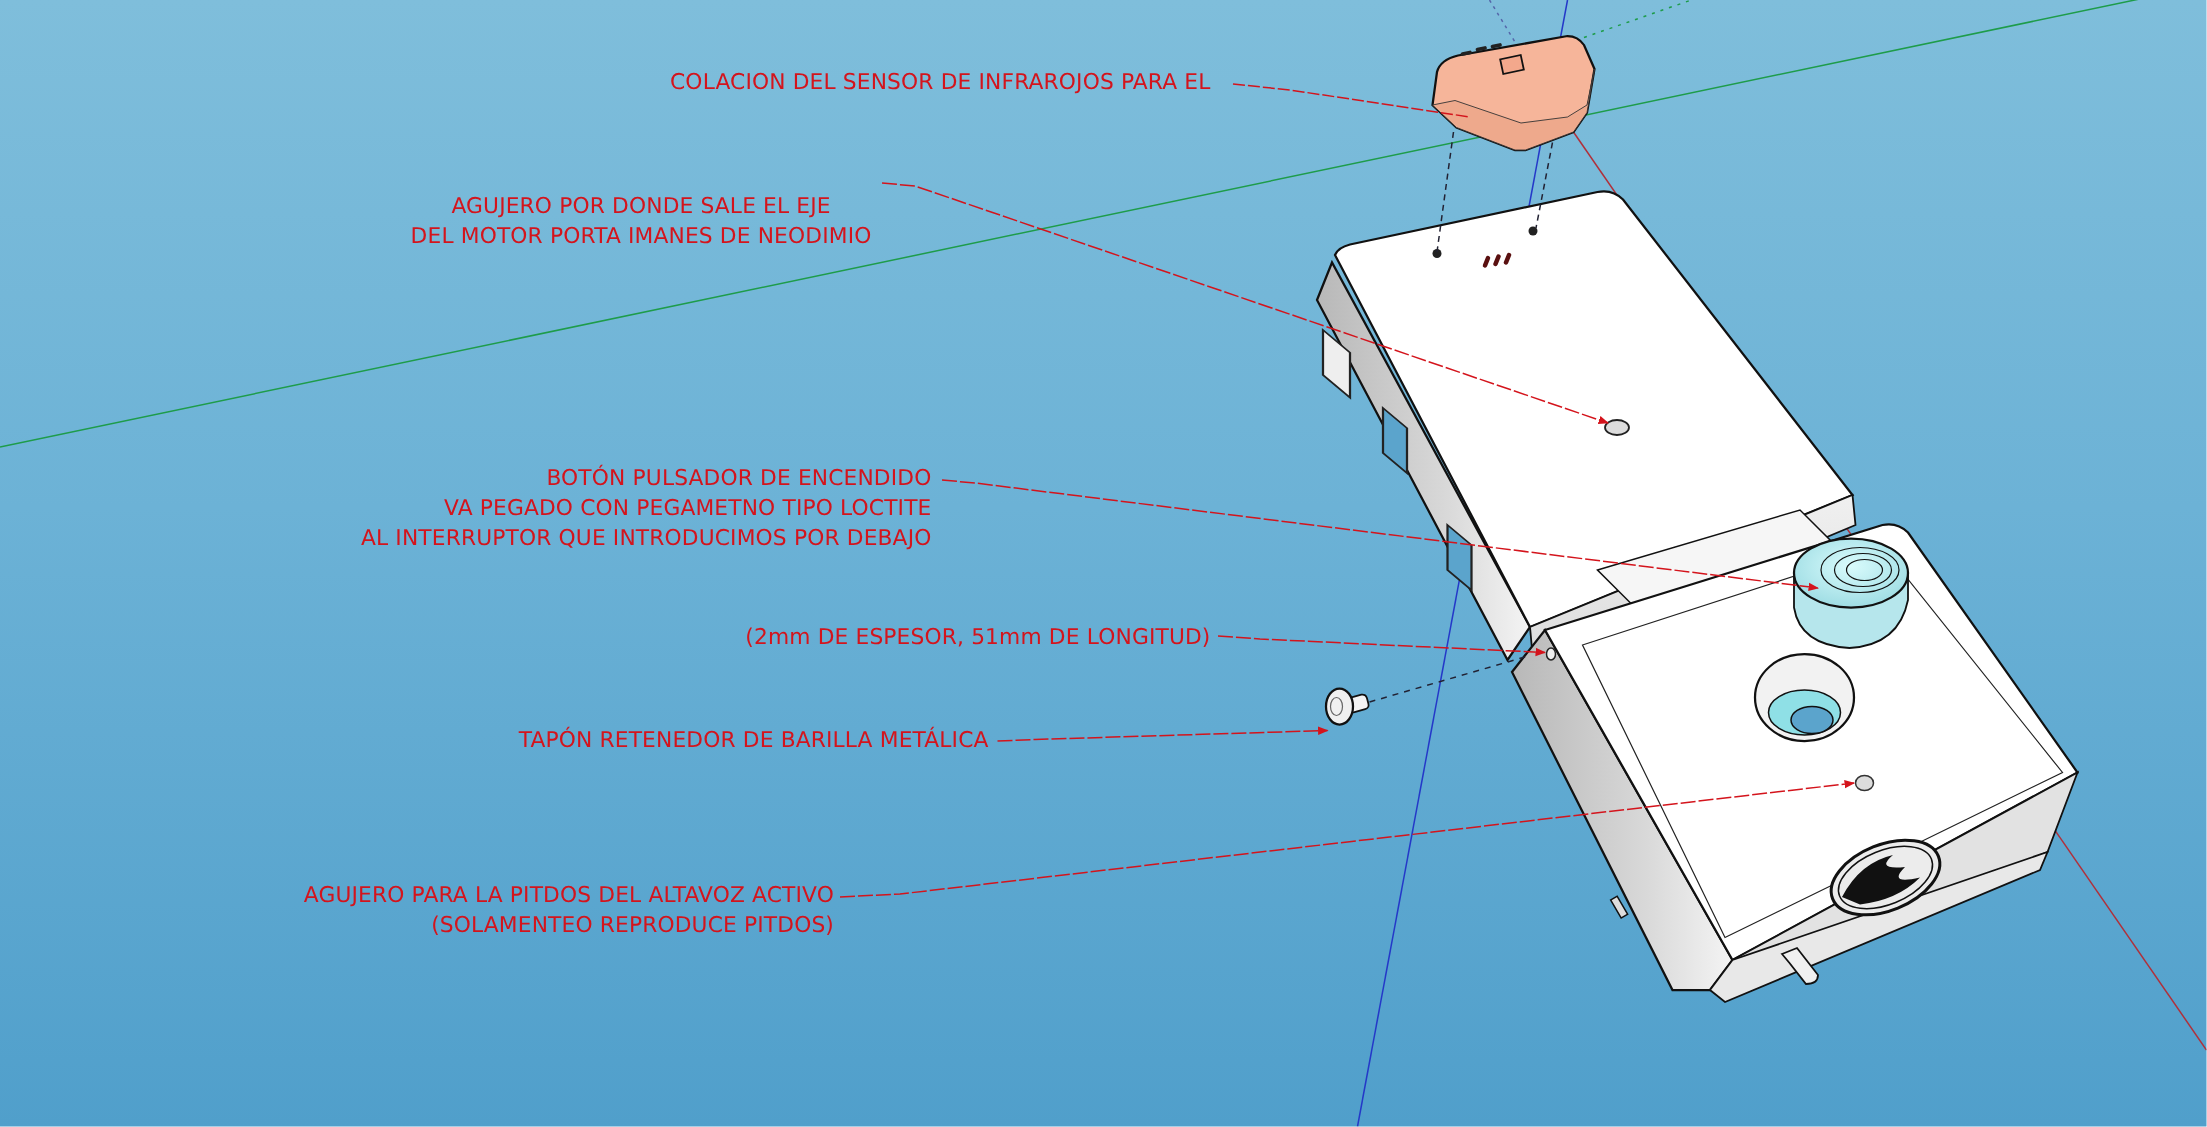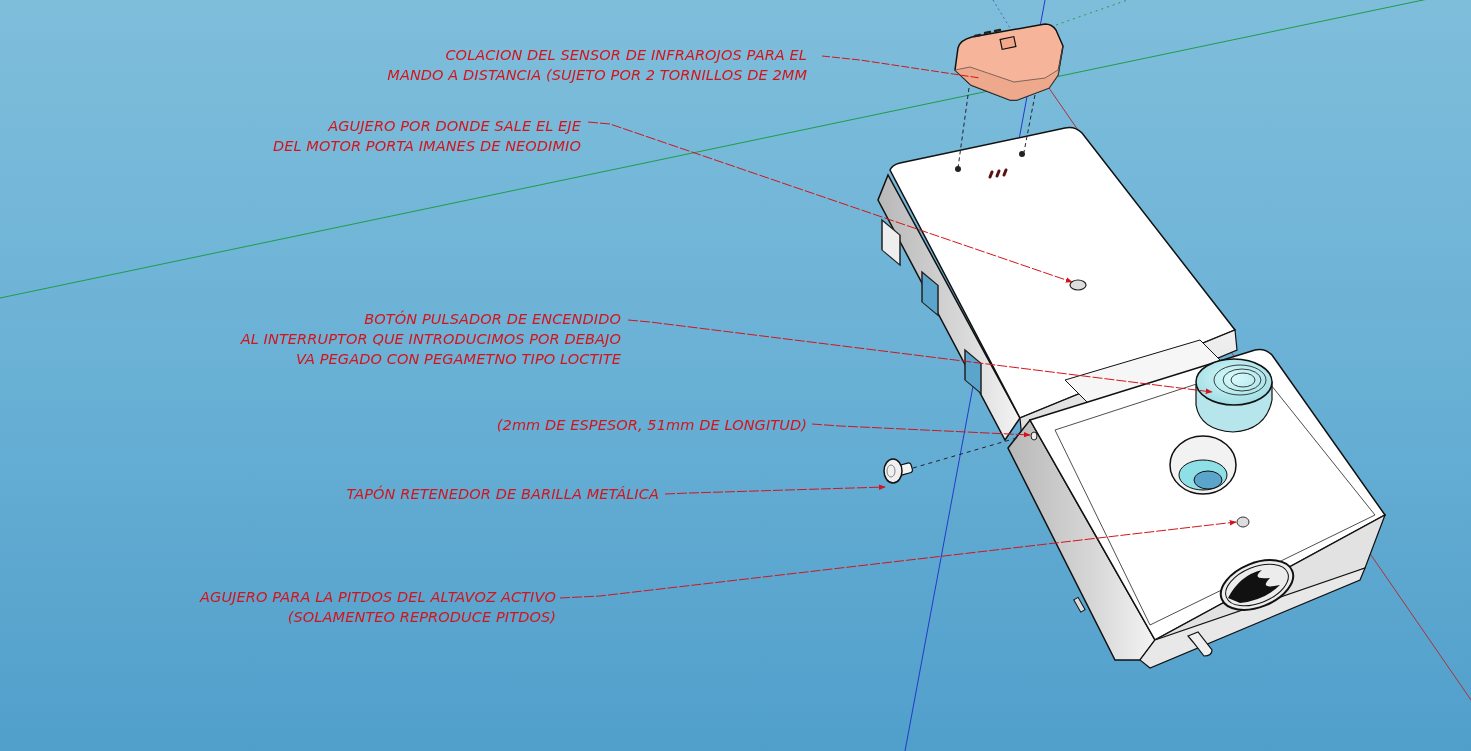--- a/index.html
+++ b/index.html
@@ -6,21 +6,21 @@
     body {
       width: 1471px; height: 751px; overflow: hidden; position: relative;
       background: linear-gradient(180deg, #7fbedb 0%, #6cb2d6 45%, #509fcb 100%);
       font-family: "DejaVu Sans", "Liberation Sans", sans-serif;
     }
     #scene { position: absolute; left: 0; top: 0; width: 1471px; height: 751px; }
     .label {
       position: absolute; color: #d4141c; font-size: 14.5px; line-height: 20px;
       text-align: right; white-space: nowrap; letter-spacing: 0.1px;
     }
-    .label div { display: block; font-style: italic; }
+    .label div { display: block; }
   </style>
 </head>
 <body>
 
 <svg id="scene" viewBox="0 0 1471 751" xmlns="http://www.w3.org/2000/svg">
   <defs>
     <marker id="arrow" viewBox="0 0 10 10" refX="9" refY="5" markerWidth="7" markerHeight="7" orient="auto">
       <path d="M0,1 L10,5 L0,9 z" fill="#d4141c"></path>
     </marker>
     <linearGradient id="sideGrad" x1="0" y1="0" x2="1" y2="0">
@@ -140,32 +140,31 @@
     <path d="M588,122 L610,124 L1072,282" marker-end="url(#arrow)" stroke-dasharray="10,2"></path>
     <path d="M628,320 L650,322 L1212,392" marker-end="url(#arrow)" stroke-dasharray="10,2"></path>
     <path d="M812,424 L840,426 L1030,435" marker-end="url(#arrow)" stroke-dasharray="10,2"></path>
     <path d="M665,494 L690,493 L885,487" marker-end="url(#arrow)" stroke-dasharray="10,2"></path>
     <path d="M560,598 L600,596 L1236,522" marker-end="url(#arrow)" stroke-dasharray="10,2"></path>
   </g>
 </svg>
 
 <div class="label" style="right:664px; top:45px;">
   <div>COLACION DEL SENSOR DE INFRAROJOS PARA EL</div>
-  <div>MANDO A DISTANCIA (SUJETO POR 2 TORNILLOS DE 2MM</div>
 </div>
 
-<div class="label" style="right:890px; top:116px;">
+<div class="label" style="right:890px; top:128px;text-align:center;">
   <div>AGUJERO POR DONDE SALE EL EJE</div>
   <div>DEL MOTOR PORTA IMANES DE NEODIMIO</div>
 </div>
 
 <div class="label" style="right:850px; top:309px;">
   <div>BOTÓN PULSADOR DE ENCENDIDO</div>
+  <div>VA PEGADO CON PEGAMETNO TIPO LOCTITE</div>
   <div>AL INTERRUPTOR QUE INTRODUCIMOS POR DEBAJO</div>
-  <div>VA PEGADO CON PEGAMETNO TIPO LOCTITE</div>
 </div>
 
 <div class="label" style="right:664px; top:415px;">
   <div>(2mm DE ESPESOR, 51mm  DE LONGITUD)</div>
 </div>
 
 <div class="label" style="right:812px; top:484px;">
   <div>TAPÓN RETENEDOR DE BARILLA METÁLICA</div>
 </div>
 

